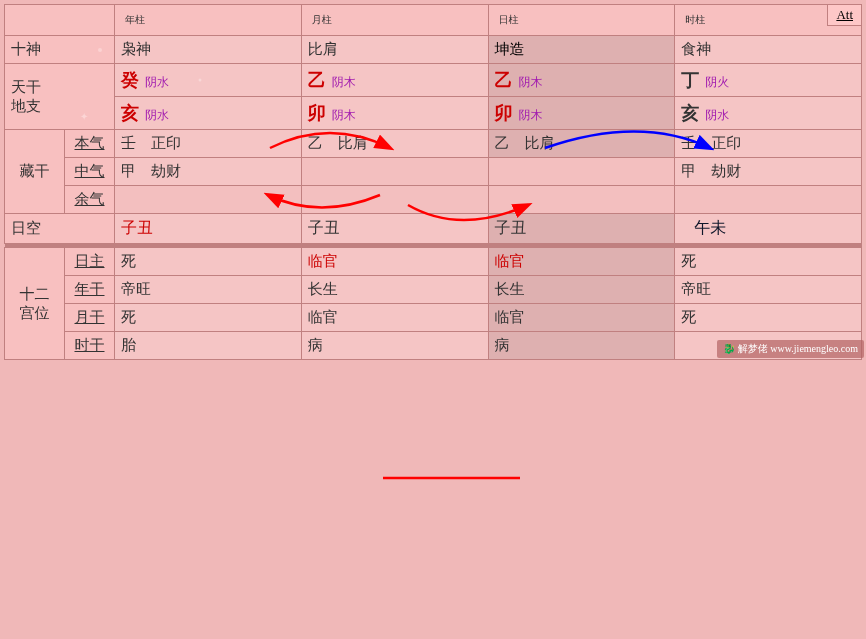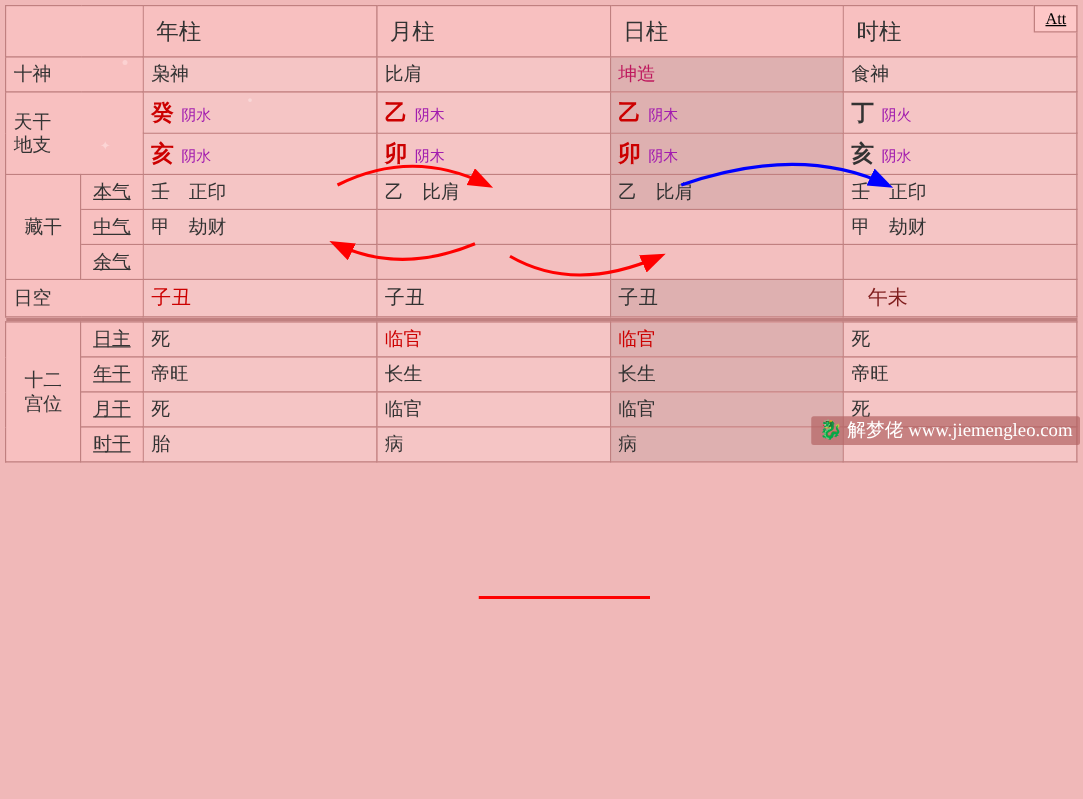--- a/index.html
+++ b/index.html
@@ -45,21 +45,21 @@
       vertical-align: middle;
       font-size: 15px;
       color: #333;
       background: rgba(255, 220, 220, 0.35);
       position: relative;
     }
 
     
     .header-row td {
       background: rgba(255, 200, 200, 0.5);
-      font-size: 18px;
+      font-size: 10px;
       font-weight: normal;
       text-align: left;
       padding: 8px 10px;
     }
 
     
     .left-label {
       background: rgba(255, 200, 200, 0.5) !important;
       font-size: 15px;
       text-align: left;
@@ -97,25 +97,25 @@
     .divider-row td {
       background: #c08080 !important;
       height: 4px;
       padding: 0;
       border: none;
     }
 
     
     .watermark {
       position: absolute;
-      bottom: 18px;
+      bottom: 6px;
       right: 2px;
       background: rgba(180,100,100,0.7);
       color: #fff;
-      font-size: 15px;
+      font-size: 10px;
       padding: 2px 6px;
       border-radius: 2px;
       z-index: 10;
       text-align: center;
     }
 
     
     .arrows-overlay {
       position: absolute;
       top: 0;
@@ -194,21 +194,21 @@
         <td>年柱</td>
         <td>月柱</td>
         <td>日柱</td>
         <td>时柱</td>
       </tr>
 
       <tr>
         <td colspan="2" class="left-label">十神</td>
         <td>枭神</td>
         <td>比肩</td>
-        <td class="cell-highlight" style="color:#be185d;">坤造</td>
+        <td class="cell-highlight" style="color:#000000;">坤造</td>
         <td>食神</td>
       </tr>
 
       <tr>
         <td colspan="2" rowspan="2" class="left-label" style="vertical-align:middle; ">
           <div>天干</div>
           <div style="">地支</div>
         </td>
 
         <td>
@@ -294,21 +294,21 @@
         <td class="cell-empty"></td>
         <td class="cell-highlight cell-empty"></td>
         <td class="cell-empty"></td>
       </tr>
 
       <tr>
         <td colspan="2" class="left-label">日空</td>
         <td style="color:#cc0000; font-size:16px;">子丑</td>
         <td style="font-size:16px;">子丑</td>
         <td class="cell-highlight" style="font-size:16px;">子丑</td>
-        <td style="color:#7f1d1d; font-size:16px;padding-left:19px;">午未</td>
+        <td style="color:#0f172a; font-size:16px;padding-left:19px;">午未</td>
       </tr>
 
       <tr class="divider-row">
         <td colspan="6"></td>
       </tr>
 
       <tr>
         <td class="left-label" rowspan="4" style="text-align:center; vertical-align:middle; font-size:15px;">十二<br>宫位</td>
         <td class="left-sublabel">日主</td>
         <td>死</td>

